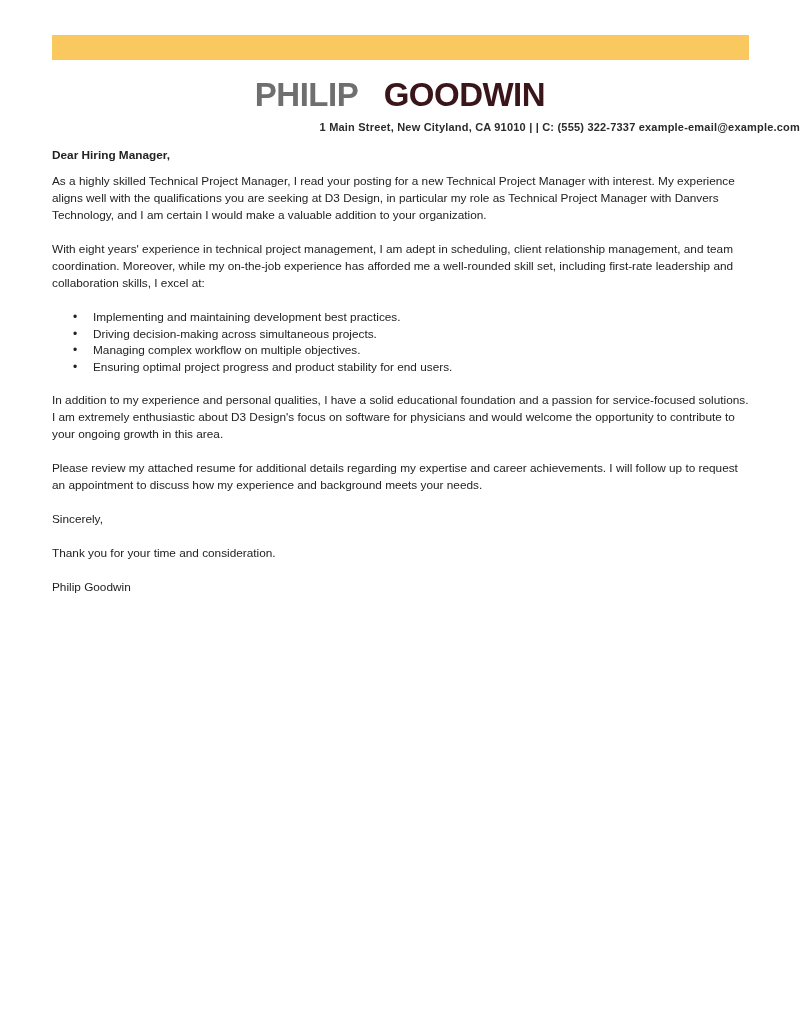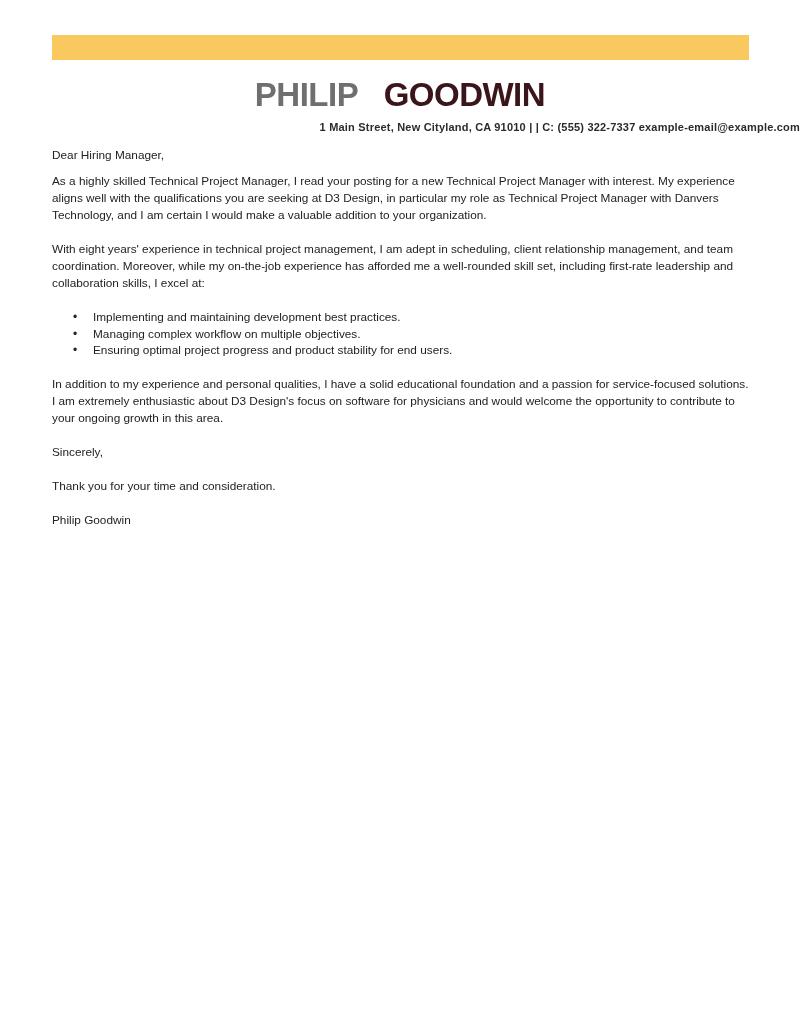--- a/index.html
+++ b/index.html
@@ -52,21 +52,21 @@
   .letter-body {
     position: absolute;
     top: 139px;
     left: 52px;
     width: 697px;
     font-size: 11.8px;
     line-height: 17px;
     color: #222222;
   }
   .letter-body p { margin: 0 0 17px 0; }
-  .salutation { margin-bottom: 9px !important; }
+  .salutation { margin-bottom: 9px !important; font-weight: bold; }
   ul.bullets {
     list-style: none;
     margin: 0 0 17px 0;
     padding: 0;
   }
   ul.bullets li {
     position: relative;
     padding-left: 41px;
     line-height: 16.5px;
   }
@@ -96,26 +96,28 @@
 
   <div class="letter-body" style="color: rgb(34, 34, 34);">
     <p class="salutation">Dear Hiring Manager,</p>
 
     <p>As a highly skilled Technical Project Manager, I read your posting for a new Technical Project Manager with interest. My experience aligns well with the qualifications you are seeking at D3 Design, in particular my role as Technical Project Manager with Danvers Technology, and I am certain I would make a valuable addition to your organization.</p>
 
     <p>With eight years' experience in technical project management, I am adept in scheduling, client relationship management, and team coordination. Moreover, while my on-the-job experience has afforded me a well-rounded skill set, including first-rate leadership and collaboration skills, I excel at:</p>
 
     <ul class="bullets">
       <li>Implementing and maintaining development best practices.</li>
+      <li>Driving decision-making across simultaneous projects.</li>
       <li>Managing complex workflow on multiple objectives.</li>
       <li>Ensuring optimal project progress and product stability for end users.</li>
     </ul>
 
     <p>In addition to my experience and personal qualities, I have a solid educational foundation and a passion for service-focused solutions. I am extremely enthusiastic about D3 Design's focus on software for physicians and would welcome the opportunity to contribute to your ongoing growth in this area.</p>
 
+    <p>Please review my attached resume for additional details regarding my expertise and career achievements. I will follow up to request an appointment to discuss how my experience and background meets your needs.</p>
 
     <p>Sincerely,</p>
 
     <p>Thank you for your time and consideration.</p>
 
     <p class="signature">Philip Goodwin</p>
   </div>
 
 </div>
 

